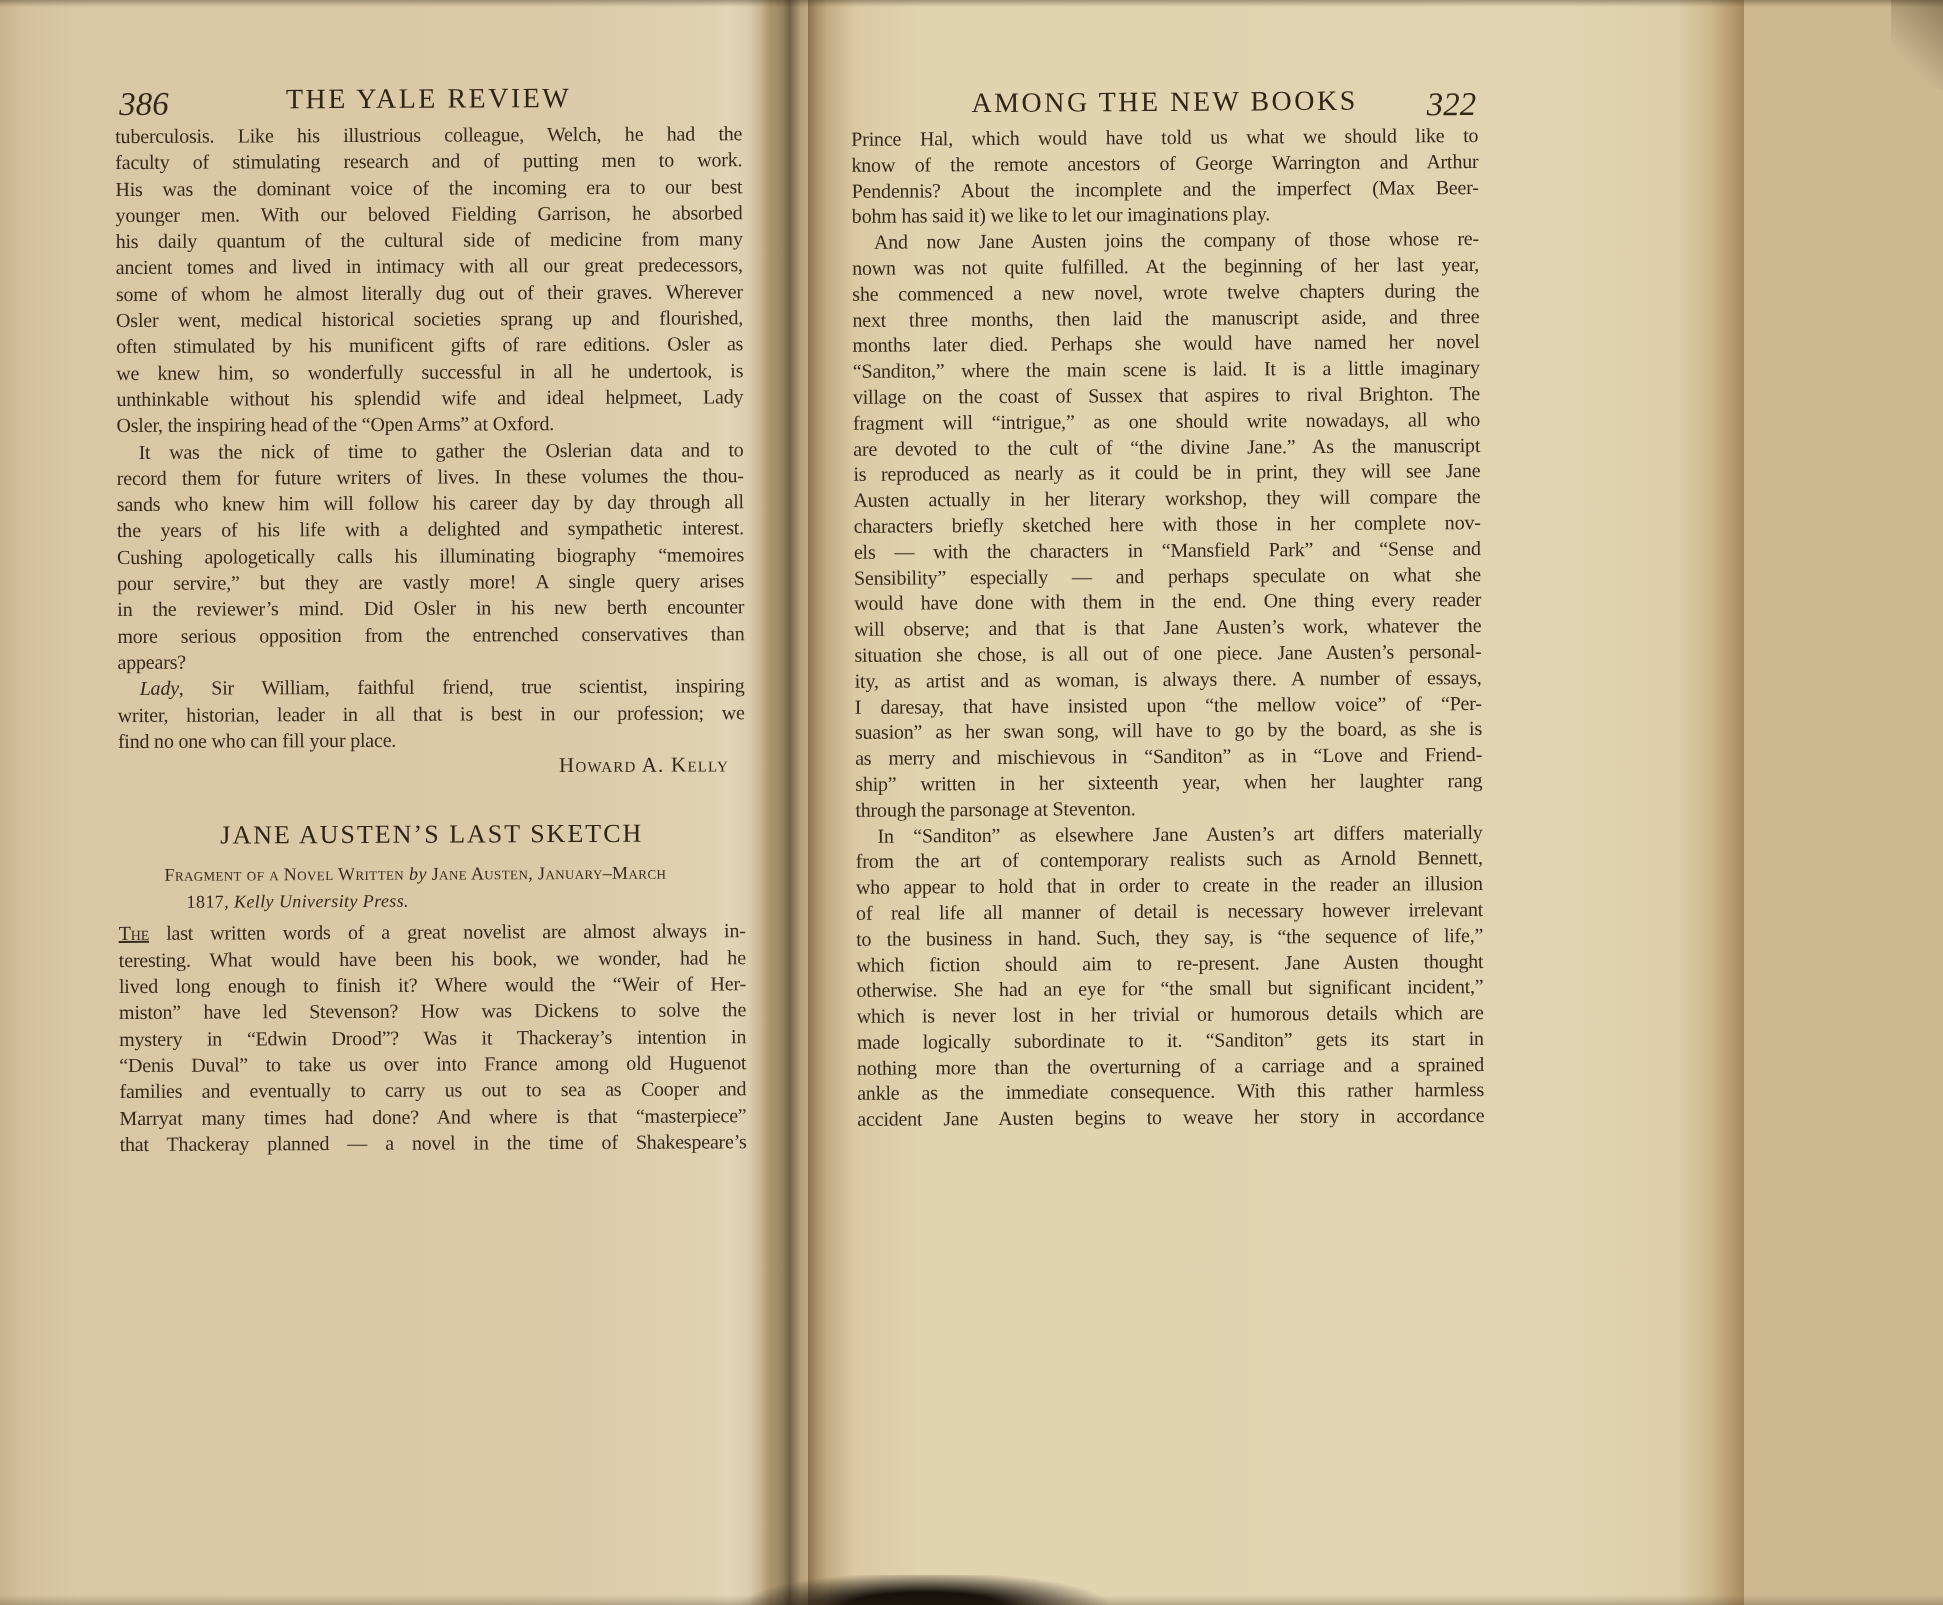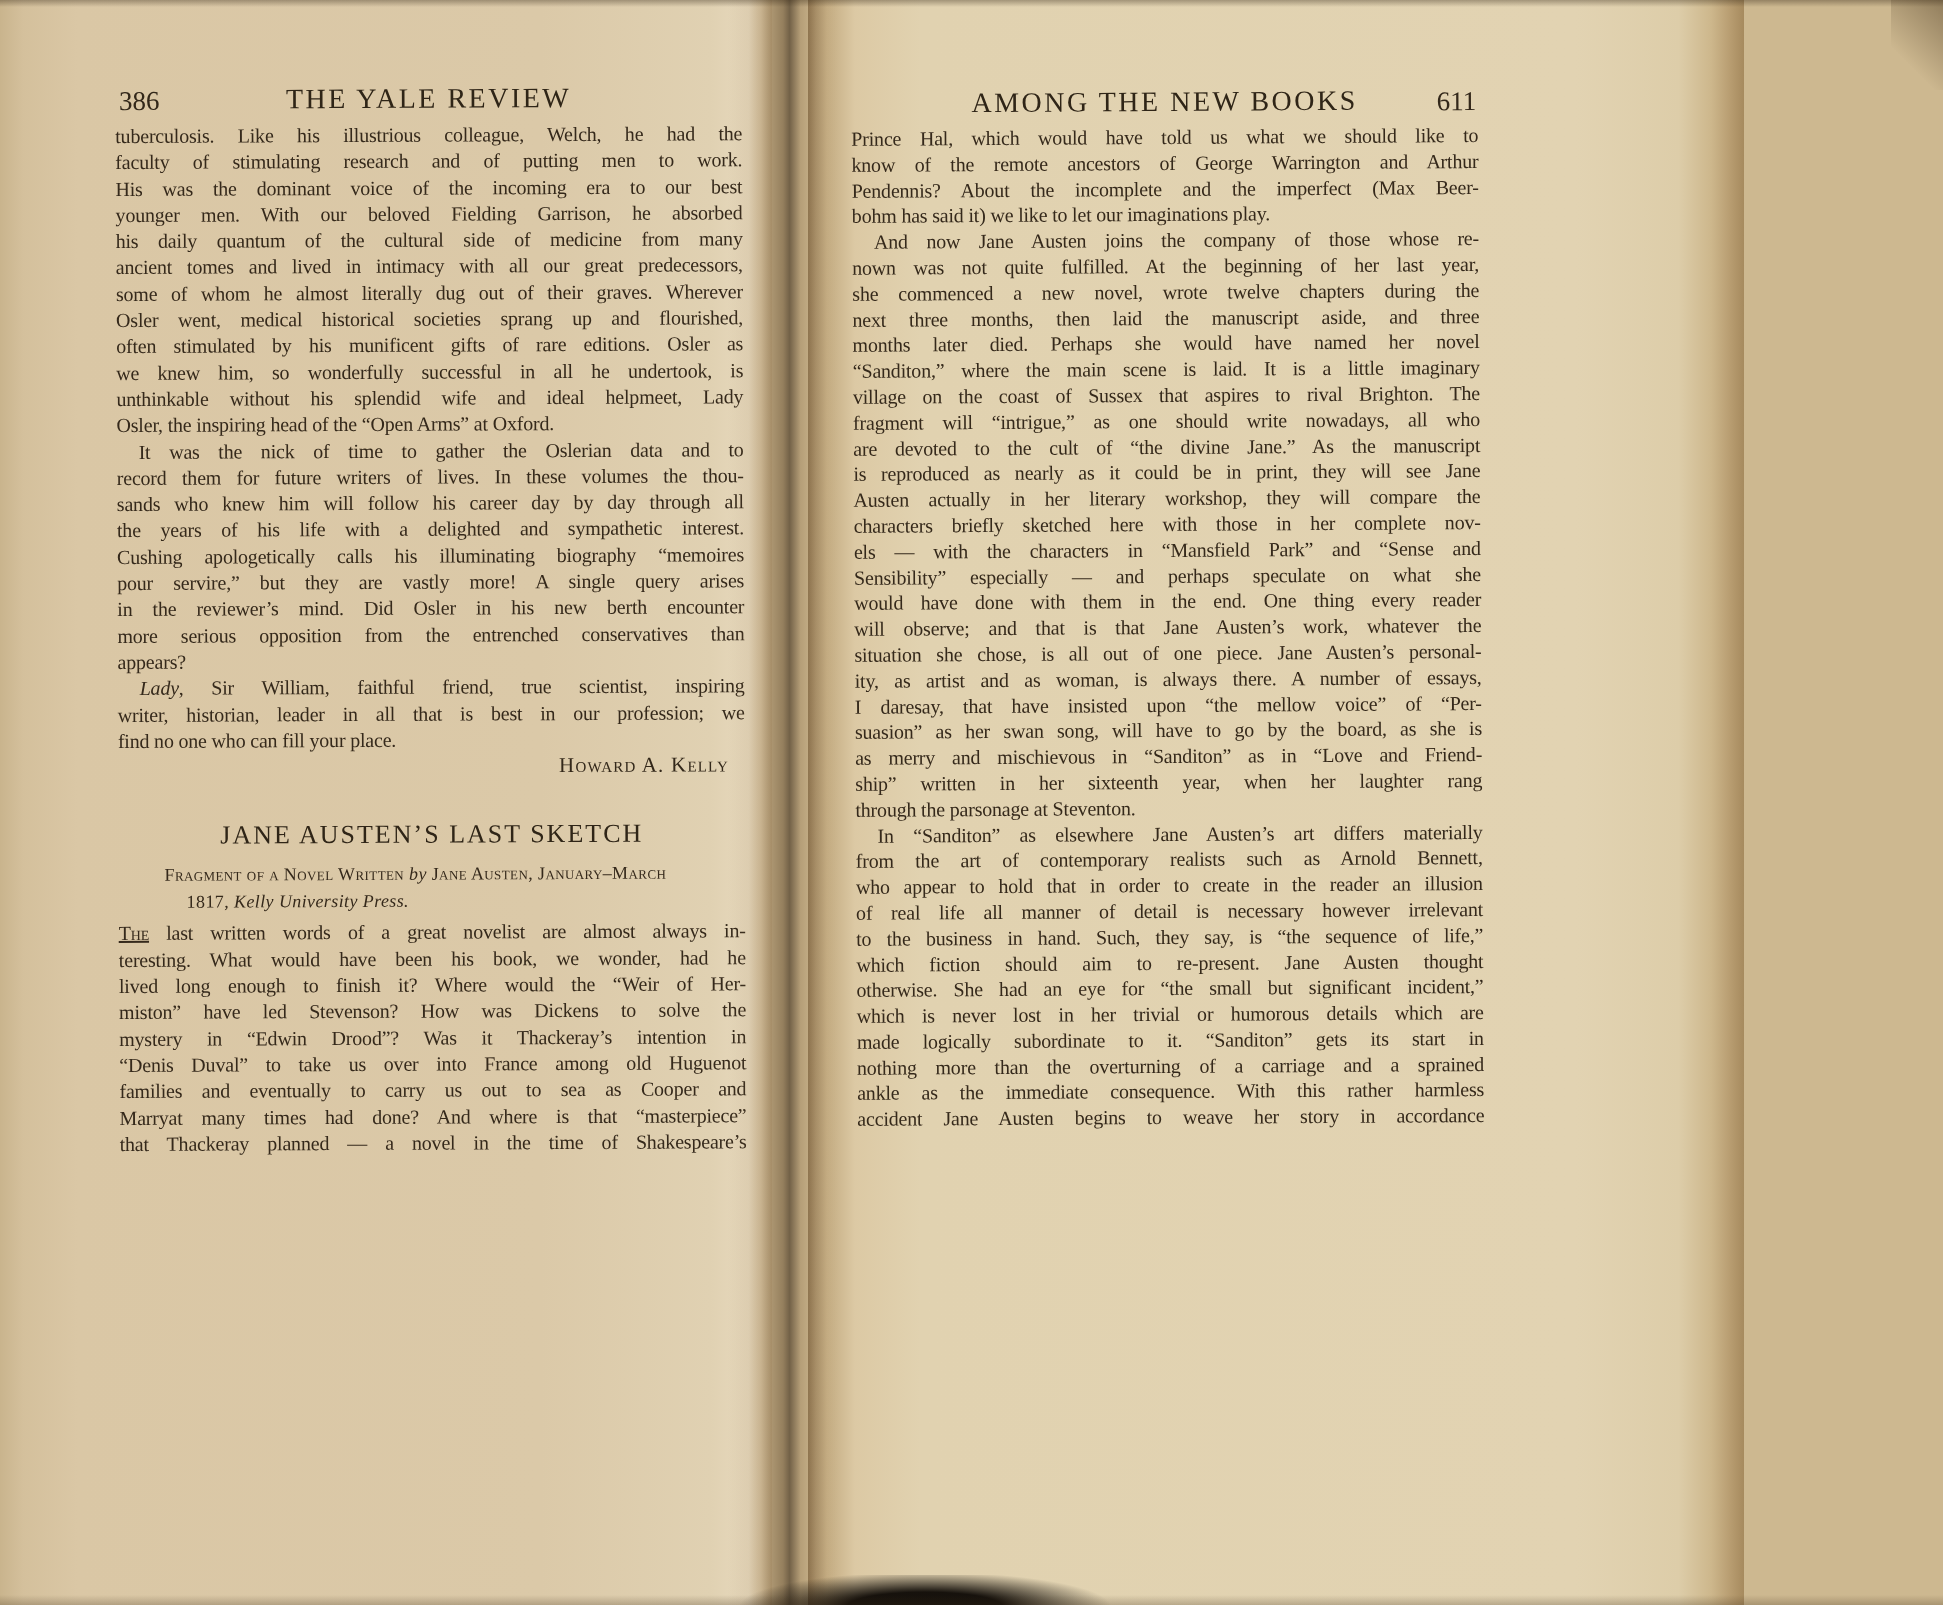--- a/index.html
+++ b/index.html
@@ -49,21 +49,21 @@
 
   .text-col{position:absolute;z-index:2;color:#35291b;}
   .col-left{left:115px;top:84px;width:627px;transform:rotate(-0.25deg);transform-origin:top left;}
   .col-right{left:43px;top:84px;width:627px;transform:rotate(-0.35deg);transform-origin:top right;}
 
   .header-row{position:relative;height:32px;margin-bottom:7px;}
   .running-head{
     display:block;text-align:center;
     font-size:28px;letter-spacing:2.5px;line-height:32px;color:#2f2517;
   }
-  .pagenum{position:absolute;top:2px;font-size:27px;color:#33281a;}
+  .pagenum{position:absolute;top:2px;font-size:33px;color:#33281a;font-style:italic;}
   .pagenum-left{left:4px;}
   .pagenum-right{right:2px;}
 
   .bodytext{font-size:20px;letter-spacing:-0.2px;}
   .col-left .bodytext{line-height:26.3px;}
   .col-right .bodytext{line-height:25.8px;}
 
   .pline{
     text-align:justify;text-align-last:justify;
     white-space:nowrap;
@@ -159,21 +159,21 @@
           </div>
 
       </div>
     </div>
   </div>
 
   <div class="page page-right">
     <div class="text-col col-right">
       <div class="header-row">
         <span class="running-head">AMONG THE NEW BOOKS</span>
-        <span class="pagenum pagenum-right">611</span>
+        <span class="pagenum pagenum-right">322</span>
       </div>
       <div class="bodytext">
 
         <div>
             <div class="pline">Prince Hal, which would have told us what we should like to</div>
             <div class="pline">know of the remote ancestors of George Warrington and Arthur</div>
             <div class="pline">Pendennis? About the incomplete and the imperfect (Max Beer-</div>
             <div class="pline last">bohm has said it) we like to let our imaginations play.</div>
           </div>
 

